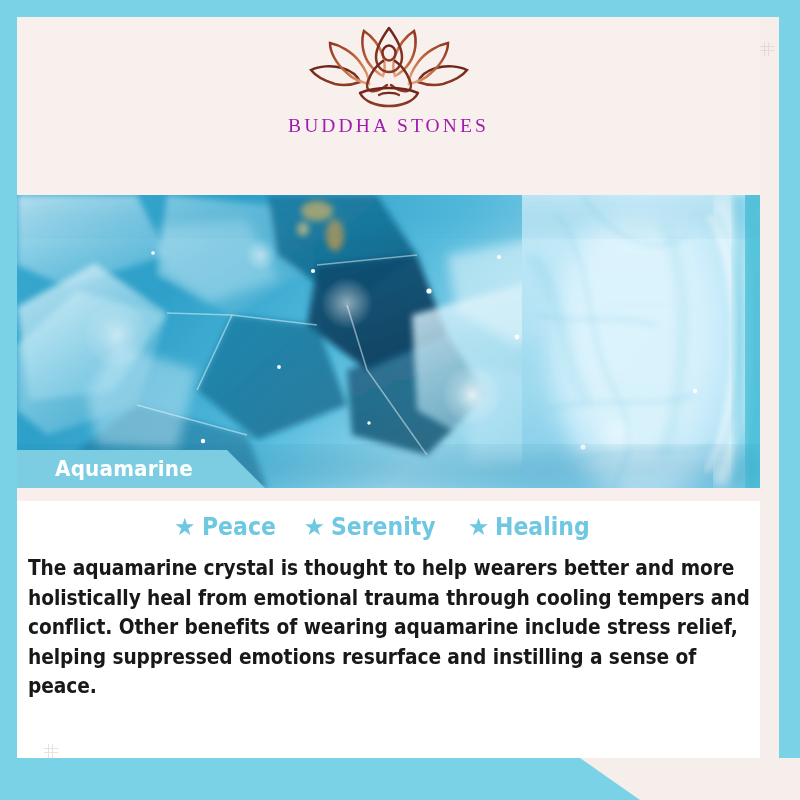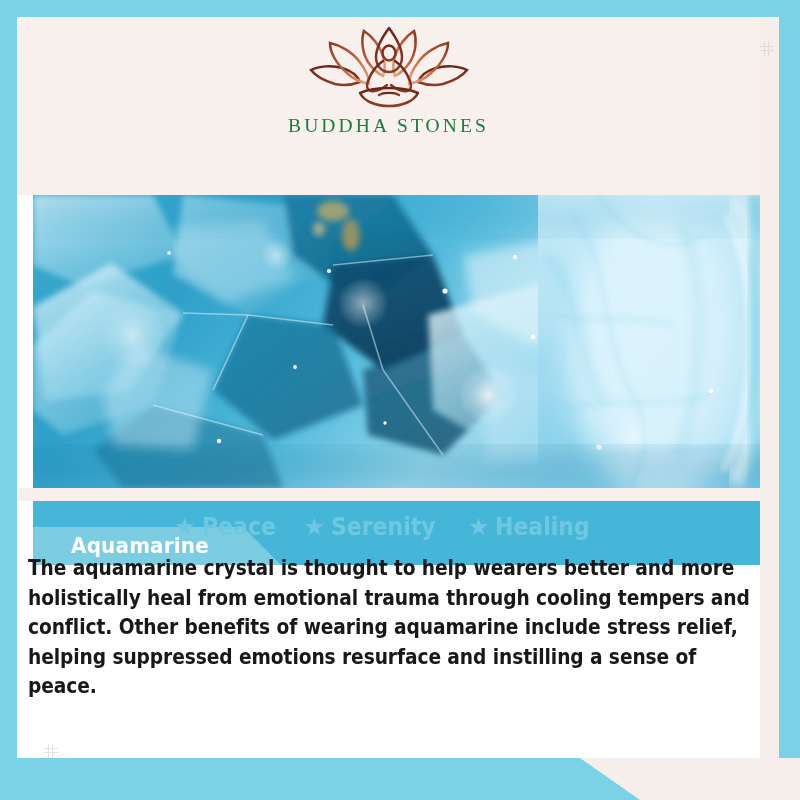--- a/index.html
+++ b/index.html
@@ -95,21 +95,21 @@
     margin: 0 auto;
     width: 170px;
     height: 88px;
   }
   .logo-word {
     display: block;
     margin: 2px auto 0;
     font-family: "Liberation Serif", serif;
     font-size: 19.5px;
     letter-spacing: 3.1px;
-    color: #15803d;
+    color: #a21caf;
     text-align: center;
   }
 
   
   .title-bar {
     position: absolute;
     left: 0;
     top: 140px;
     width: 743px;
     text-align: center;
@@ -122,24 +122,24 @@
     letter-spacing: -0.3px;
     color: #6fc8e2;
     transform: scaleX(.88);
     transform-origin: center;
     line-height: 1;
   }
 
   
   .photo {
     position: absolute;
-    left: 16px;
+    left: 0;
     top: 178px;
     width: 743px;
-    height: 370px;
+    height: 293px;
     overflow: hidden;
     background: #46b6d8;
   }
   .photo svg { display: block; width: 743px; height: 293px; }
 
   
   .stone-banner {
     position: absolute;
     left: 0;
     bottom: 0;

